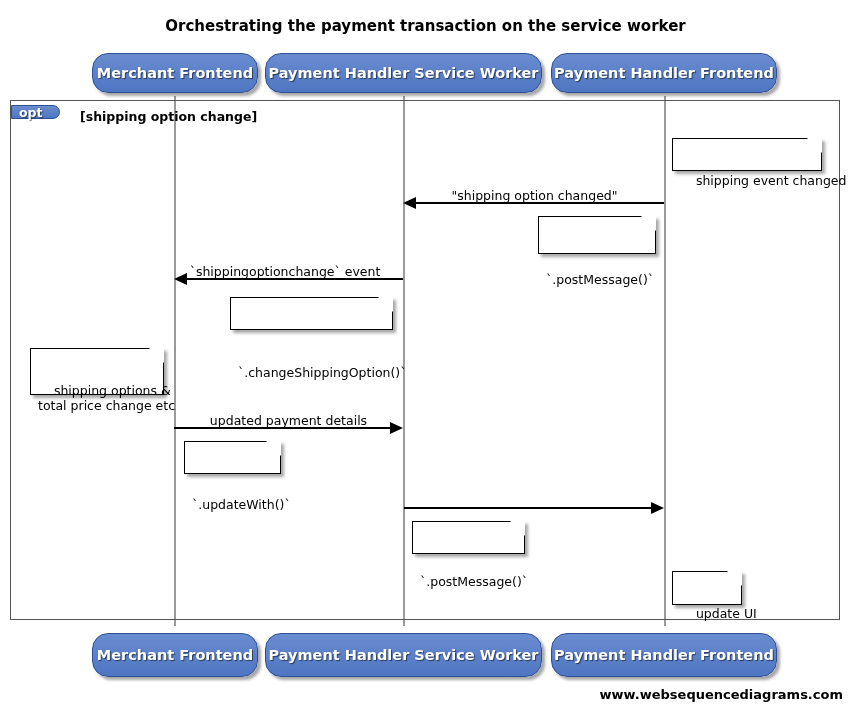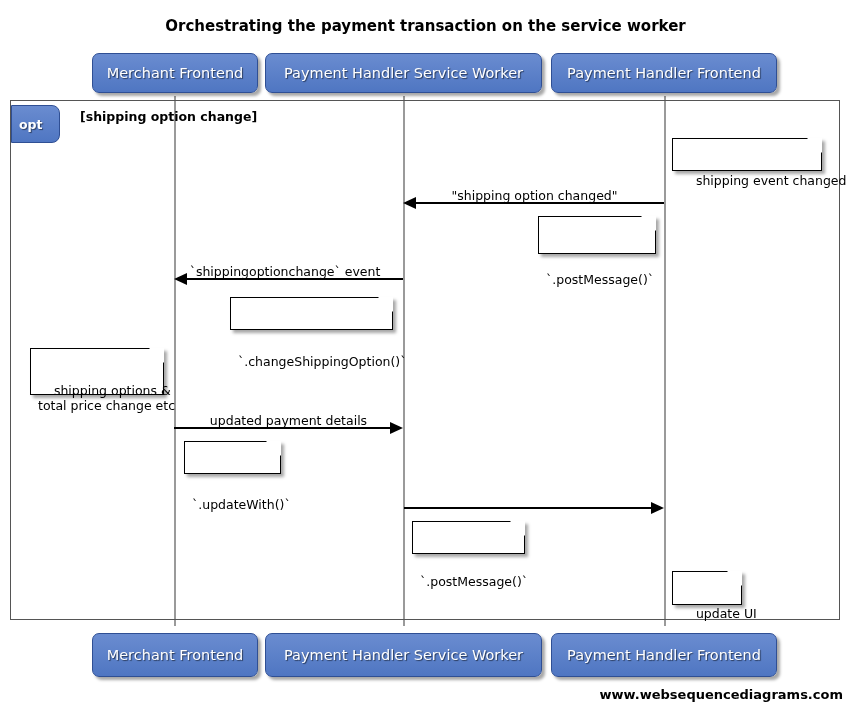--- a/index.html
+++ b/index.html
@@ -31,25 +31,25 @@
     color: #000000;
     letter-spacing: 0px;
     margin-top: 7px;
   }
   
   .actor-box {
     position: absolute;
     background: #5b7fc7;
     background: linear-gradient(to bottom, #6a8cd0 0%, #4f76c2 100%);
     border: 1px solid #2f4f94;
-    border-radius: 7px;
+    border-radius: 16px;
     box-shadow: 3px 3px 3px rgba(0,0,0,0.35);
     color: #ffffff;
     font-size: 14.5px;
-    font-weight: normal;
+    font-weight: bold;
     display: flex;
     align-items: center;
     justify-content: center;
     text-shadow: 1px 1px 1px rgba(0,0,0,0.55);
     box-sizing: border-box;
     white-space: nowrap;
     z-index: 6;
   }
   
   .lifeline {
@@ -163,21 +163,21 @@
 
 <div id="diagram">
 
   <div class="title">Orchestrating the payment transaction on the service worker</div>
 
   <div class="lifeline" style="left:174px; top:96px; height:530px;"></div>
   <div class="lifeline" style="left:403px; top:96px; height:530px;"></div>
   <div class="lifeline" style="left:664px; top:96px; height:530px;"></div>
 
   <div class="frame" style="left:10px; top:100px; width:830px; height:520px;"></div>
-  <div class="frame-tag" style="left:11px; top:105px; width:49px; height:38px; border-radius:0 8px 8px 0;">opt</div>
+  <div class="frame-tag" style="left:11px; top:105px; width:49px; height:14px; border-radius:0 8px 8px 0;">opt</div>
   <div class="frame-guard" style="left:80px; top:109px;">[shipping option change]</div>
 
   <div class="actor-box" style="left:92px; top:53px; width:166px; height:40px;">Merchant Frontend</div>
   <div class="actor-box" style="left:265px; top:53px; width:277px; height:40px;">Payment Handler Service Worker</div>
   <div class="actor-box" style="left:551px; top:53px; width:226px; height:40px;">Payment Handler Frontend</div>
 
   <div class="note" style="left:672px; top:138px; width:150px; height:33px;">
     <span class="fold-tri"></span>
     <span>shipping event changed</span>
   </div>
@@ -190,21 +190,21 @@
     <span class="fold-tri"></span>
     <span style="display:block; margin-top:6px;">`.postMessage()`</span>
   </div>
 
   <div class="msg-label" style="left:176px; top:264px; width:218px;">`shippingoptionchange` event</div>
   <div class="msg-line" style="left:187px; top:278px; width:216px;"></div>
   <div class="arrow-head arrow-left" style="left:174px; top:273px;"></div>
 
   <div class="note" style="left:230px; top:297px; width:163px; height:33px;">
     <span class="fold-tri"></span>
-    <span style="display:block; margin-top:7px;">`.changeShippingOption()`</span>
+    <span style="display:block; margin-top:18px;">`.changeShippingOption()`</span>
   </div>
 
   <div class="note" style="left:30px; top:348px; width:134px; height:47px;">
     <span class="fold-tri"></span>
     <span>shipping options &amp;
 total price change etc</span>
   </div>
 
   <div class="msg-label" style="left:174px; top:413px; width:229px;">updated payment details</div>
   <div class="msg-line" style="left:174px; top:427px; width:216px;"></div>

